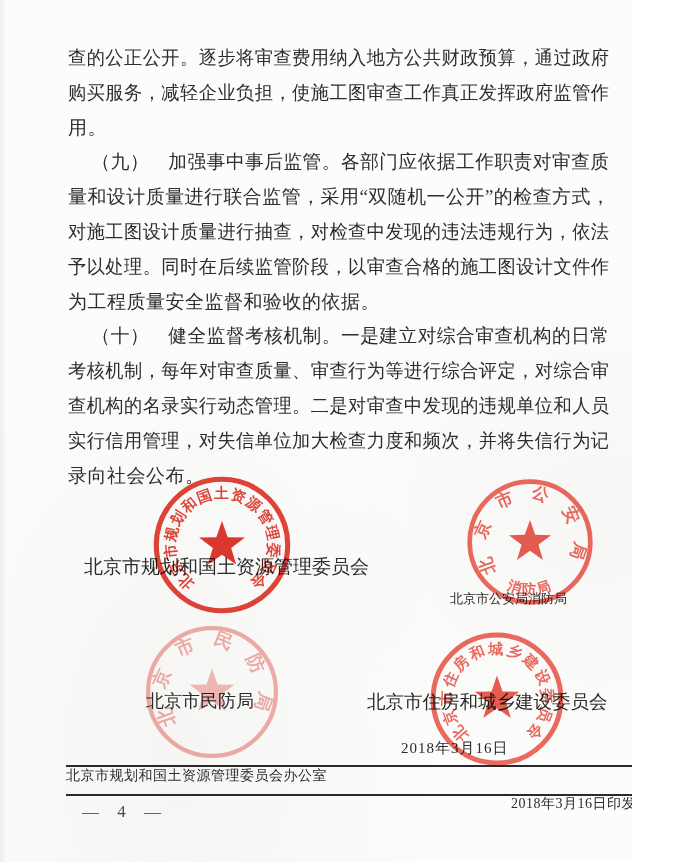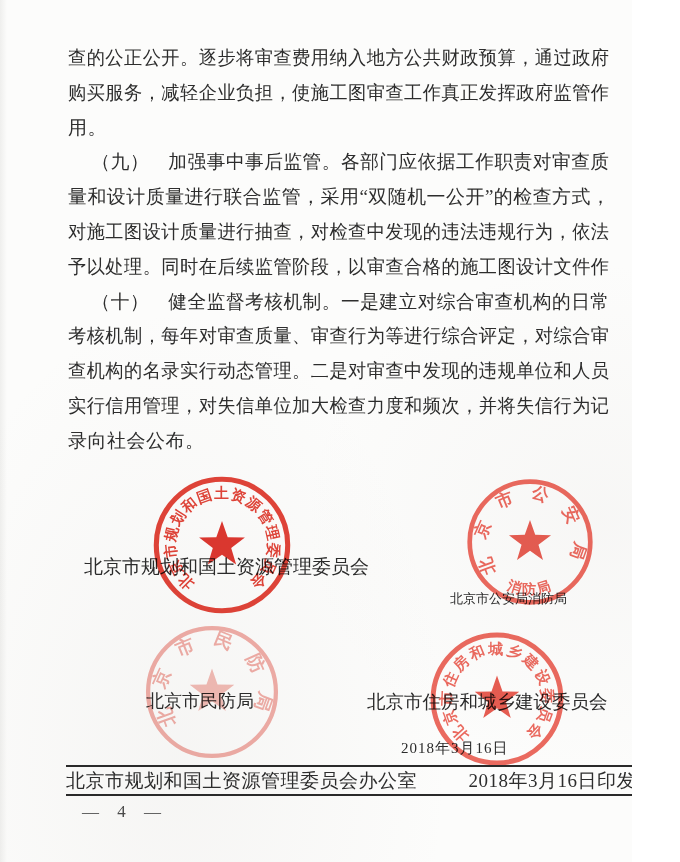--- a/index.html
+++ b/index.html
@@ -37,42 +37,43 @@
   .seal{position:absolute;mix-blend-mode:multiply;}
   .seal-1{left:146px;top:472px;width:152px;height:146px;opacity:.95;}
   .seal-2{left:462px;top:475px;width:136px;height:134px;opacity:.88;}
   .seal-3{left:138px;top:621px;width:148px;height:142px;opacity:.8;}
   .seal-4{left:422px;top:628px;width:150px;height:142px;opacity:.88;}
   .seal text{font-family:"Liberation Serif","DejaVu Serif",serif;font-weight:bold;}
   
   .footer{
     position:absolute;left:66px;top:765px;width:586px;height:27px;
     border-top:2px solid #2a2a2a;border-bottom:2px solid #2a2a2a;
-    display:flex;align-items:flex-end;justify-content:space-between;
-    font-size:19px;letter-spacing:0.5px;
+    display:flex;align-items:flex-start;justify-content:space-between;
+    font-size:14px;letter-spacing:0.5px;
   }
   .footer .print-date{margin-right:16px;margin-top:28px;}
   .pagenum{
     position:absolute;left:82px;top:802px;
     font-size:17px;color:#4a4a4a;letter-spacing:7px;white-space:nowrap;
   }
 </style>
 </head>
 <body>
 
 <div class="page">
 
   <div class="body-text">
     <div class="line j" style="transform-origin: left center; transform: scaleX(0.957597);">查的公正公开。逐步将审查费用纳入地方公共财政预算，通过政府</div>
     <div class="line j" style="transform-origin: left center; transform: scaleX(0.957597);">购买服务，减轻企业负担，使施工图审查工作真正发挥政府监管作</div>
     <div class="line">用。</div>
     <div class="line j indent" style="transform-origin: left center; transform: scaleX(0.983666);">（九）　加强事中事后监管。各部门应依据工作职责对审查质</div>
     <div class="line j" style="transform-origin: left center; transform: scaleX(0.996324);">量和设计质量进行联合监管，采用“双随机一公开”的检查方式，</div>
     <div class="line j" style="transform-origin: left center; transform: scaleX(0.957597);">对施工图设计质量进行抽查，对检查中发现的违法违规行为，依法</div>
     <div class="line j" style="transform-origin: left center; transform: scaleX(0.957597);">予以处理。同时在后续监管阶段，以审查合格的施工图设计文件作</div>
+    <div class="line">为工程质量安全监督和验收的依据。</div>
     <div class="line j indent" style="transform-origin: left center; transform: scaleX(0.983666);">（十）　健全监督考核机制。一是建立对综合审查机构的日常</div>
     <div class="line j" style="transform-origin: left center; transform: scaleX(0.957597);">考核机制，每年对审查质量、审查行为等进行综合评定，对综合审</div>
     <div class="line j" style="transform-origin: left center; transform: scaleX(0.957597);">查机构的名录实行动态管理。二是对审查中发现的违规单位和人员</div>
     <div class="line j" style="transform-origin: left center; transform: scaleX(0.957597);">实行信用管理，对失信单位加大检查力度和频次，并将失信行为记</div>
     <div class="line">录向社会公布。</div>
   </div>
 
   <div class="sig sig1l">北京市规划和国土资源管理委员会</div>
   <div class="sig sig1r">北京市公安局消防局</div>
   <div class="sig sig2l">北京市民防局</div>

